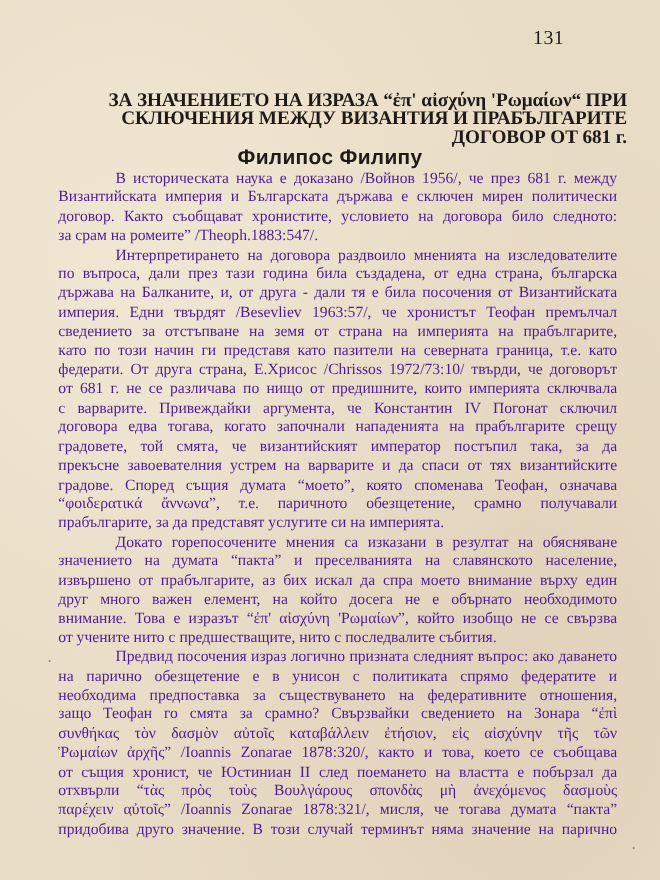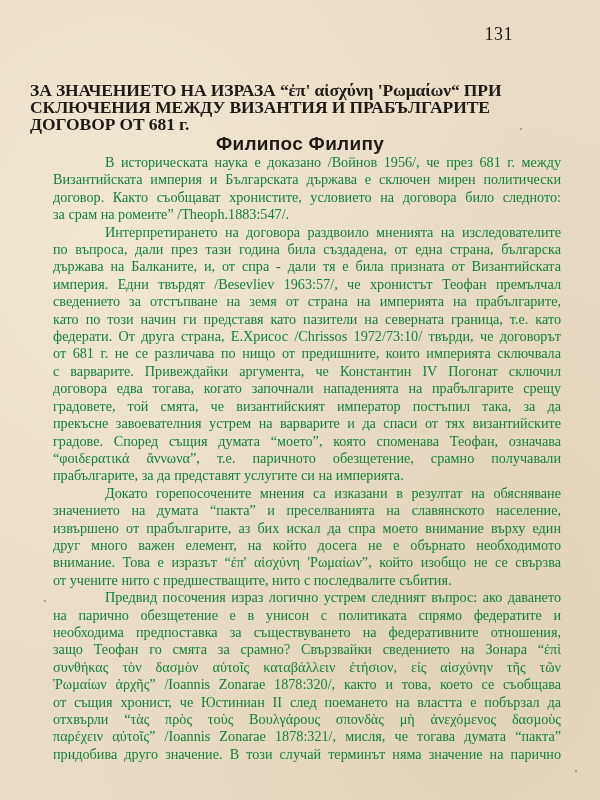--- a/index.html
+++ b/index.html
@@ -29,21 +29,21 @@
       top: 24px;
       font-size: 18px;
       font-family: "Liberation Serif", serif;
       letter-spacing: 0.5px;
     }
     .title {
       position: absolute;
       left: 30px;
       width: 540px;
       top: 82px;
-      text-align: left;
+      text-align: right;
       font-weight: bold;
       font-size: 17.5px;
       line-height: 17px;
       letter-spacing: -0.1px;
     }
     .author {
       position: absolute;
       left: 30px;
       width: 540px;
       top: 133px;
@@ -55,21 +55,21 @@
     }
     .body {
       position: absolute;
       left: 53px;
       width: 508px;
       top: 154px;
       font-size: 14.2px;
       line-height: 17.4px;
       text-align: justify;
       font-family: "Liberation Serif", serif;
-      color: #15803d;
+      color: #4c1d95;
     }
     .body .ln {
       display: block;
       text-align: justify;
       text-align-last: justify;
       white-space: nowrap;
       overflow: visible;
     }
     .body .ln.last {
       text-align-last: left;
@@ -103,21 +103,21 @@
   <div class="body" id="body">
       <div>
         <span class="ln indent">В историческата наука е доказано /Войнов 1956/, че през 681 г. между</span>
         <span class="ln">Византийската империя и Българската държава е сключен мирен политически</span>
         <span class="ln">договор. Както съобщават хронистите, условието на договора било следното:</span>
         <span class="ln last">за срам на ромеите” /Theoph.1883:547/.</span>
       </div>
       <div>
         <span class="ln indent">Интерпретирането на договора раздвоило мненията на изследователите</span>
         <span class="ln">по въпроса, дали през тази година била създадена, от една страна, българска</span>
-        <span class="ln">държава на Балканите, и, от спра - дали тя е била призната от Византийската</span>
+        <span class="ln">държава на Балканите, и, от друга - дали тя е била посочения от Византийската</span>
         <span class="ln">империя. Едни твърдят /Besevliev 1963:57/, че хронистът Теофан премълчал</span>
         <span class="ln">сведението за отстъпване на земя от страна на империята на прабългарите,</span>
         <span class="ln">като по този начин ги представя като пазители на северната граница, т.е. като</span>
         <span class="ln">федерати. От друга страна, Е.Хрисос /Chrissos 1972/73:10/ твърди, че договорът</span>
         <span class="ln">от 681 г. не се различава по нищо от предишните, които империята сключвала</span>
         <span class="ln">с варварите. Привеждайки аргумента, че Константин IV Погонат сключил</span>
         <span class="ln">договора едва тогава, когато започнали нападенията на прабългарите срещу</span>
         <span class="ln">градовете, той смята, че византийският император постъпил така, за да</span>
         <span class="ln">прекъсне завоевателния устрем на варварите и да спаси от тях византийските</span>
         <span class="ln">градове. Според същия думата “моето”, която споменава Теофан, означава</span>
@@ -126,21 +126,21 @@
       </div>
       <div>
         <span class="ln indent">Докато горепосочените мнения са изказани в резултат на обясняване</span>
         <span class="ln">значението на думата “пакта” и преселванията на славянското население,</span>
         <span class="ln">извършено от прабългарите, аз бих искал да спра моето внимание върху един</span>
         <span class="ln">друг много важен елемент, на който досега не е обърнато необходимото</span>
         <span class="ln">внимание. Това е изразът “ἐπ' αἰσχύνη 'Ρωμαίων”, който изобщо не се свързва</span>
         <span class="ln last">от учените нито с предшестващите, нито с последвалите събития.</span>
       </div>
       <div>
-        <span class="ln indent">Предвид посочения израз логично устрем следният въпрос: ако даването</span>
+        <span class="ln indent">Предвид посочения израз логично призната следният въпрос: ако даването</span>
         <span class="ln">на парично обезщетение е в унисон с политиката спрямо федератите и</span>
         <span class="ln">необходима предпоставка за съществуването на федеративните отношения,</span>
         <span class="ln">защо Теофан го смята за срамно? Свързвайки сведението на Зонара “ἐπὶ</span>
         <span class="ln">συνθήκας τὸν δασμὸν αὐτοῖς καταβάλλειν ἐτήσιον, εἰς αἰσχύνην τῆς τῶν</span>
         <span class="ln">Ῥωμαίων ἀρχῆς” /Ioannis Zonarae 1878:320/, както и това, което се съобщава</span>
         <span class="ln">от същия хронист, че Юстиниан II след поемането на властта е побързал да</span>
         <span class="ln">отхвърли “τὰς πρὸς τοὺς Βουλγάρους σπονδὰς μὴ ἀνεχόμενος δασμοὺς</span>
         <span class="ln">παρέχειν αὐτοῖς” /Ioannis Zonarae 1878:321/, мисля, че тогава думата “пакта”</span>
         <span class="ln">придобива друго значение. В този случай терминът няма значение на парично</span>
       </div>

